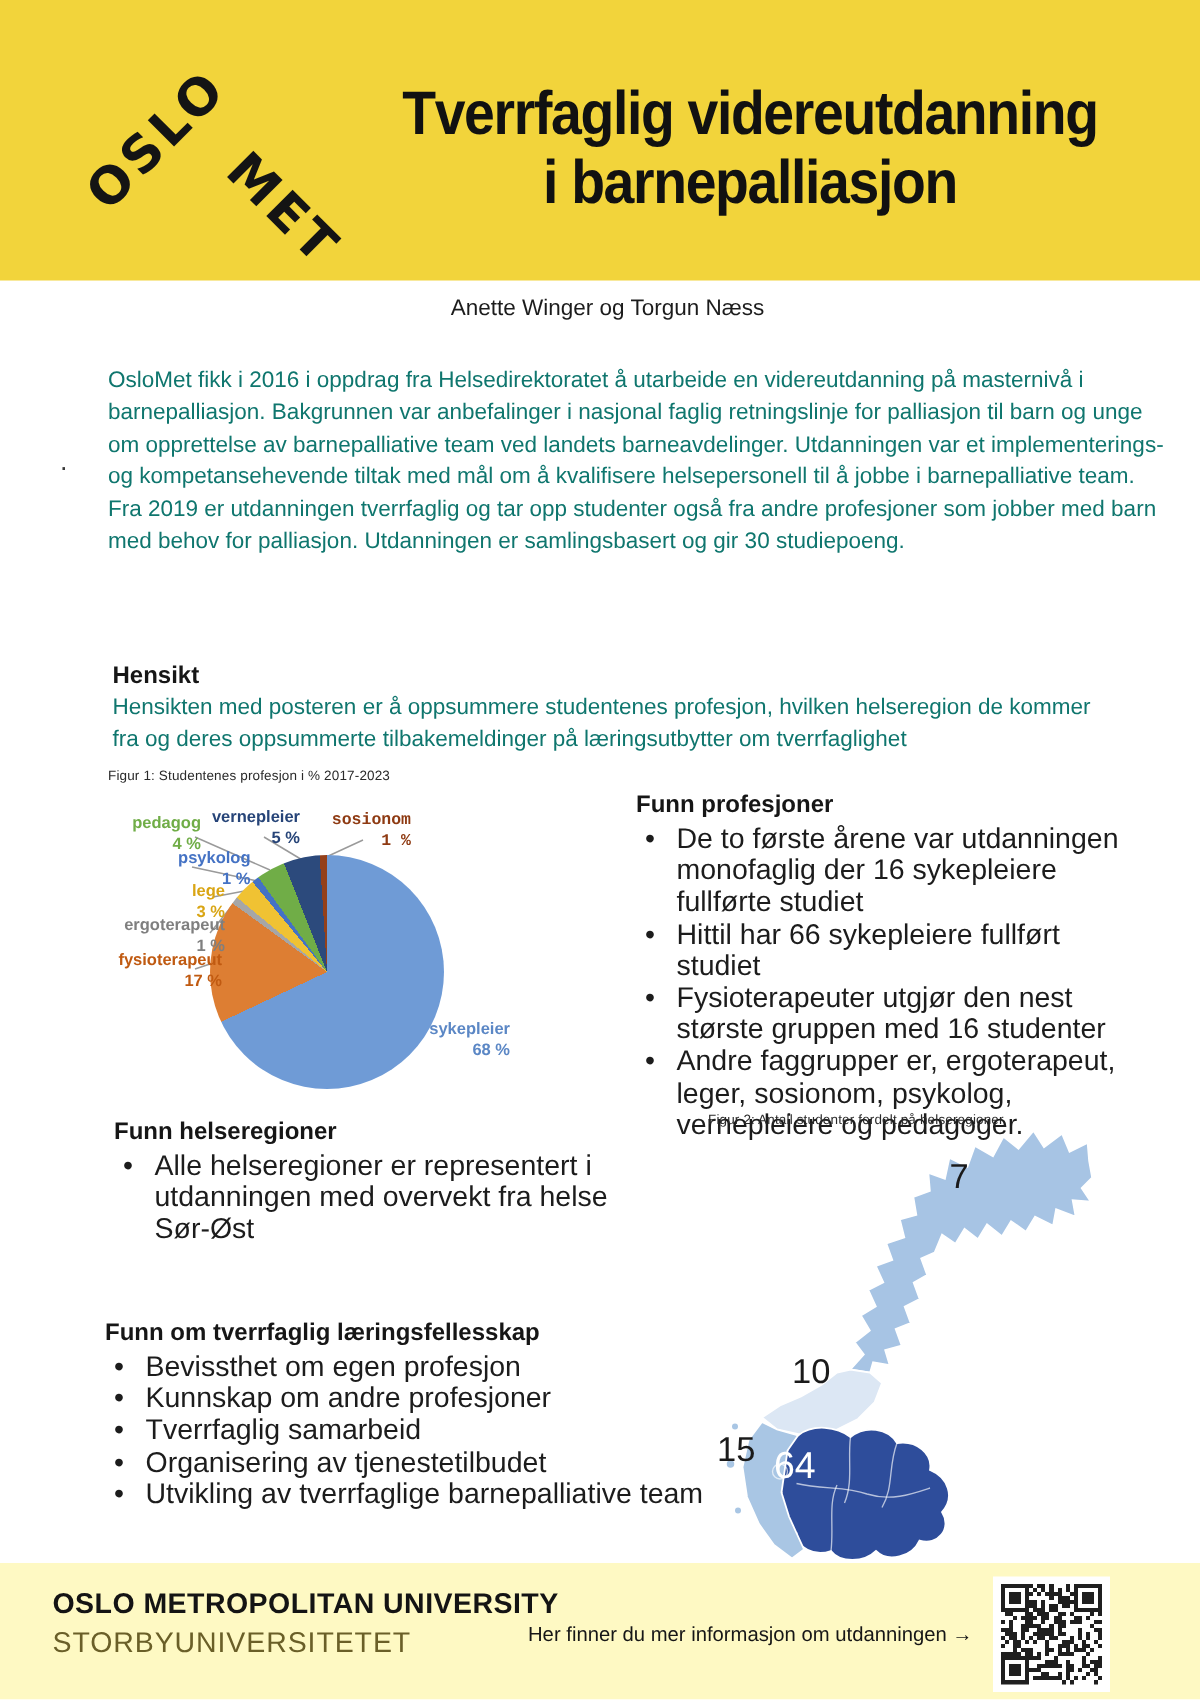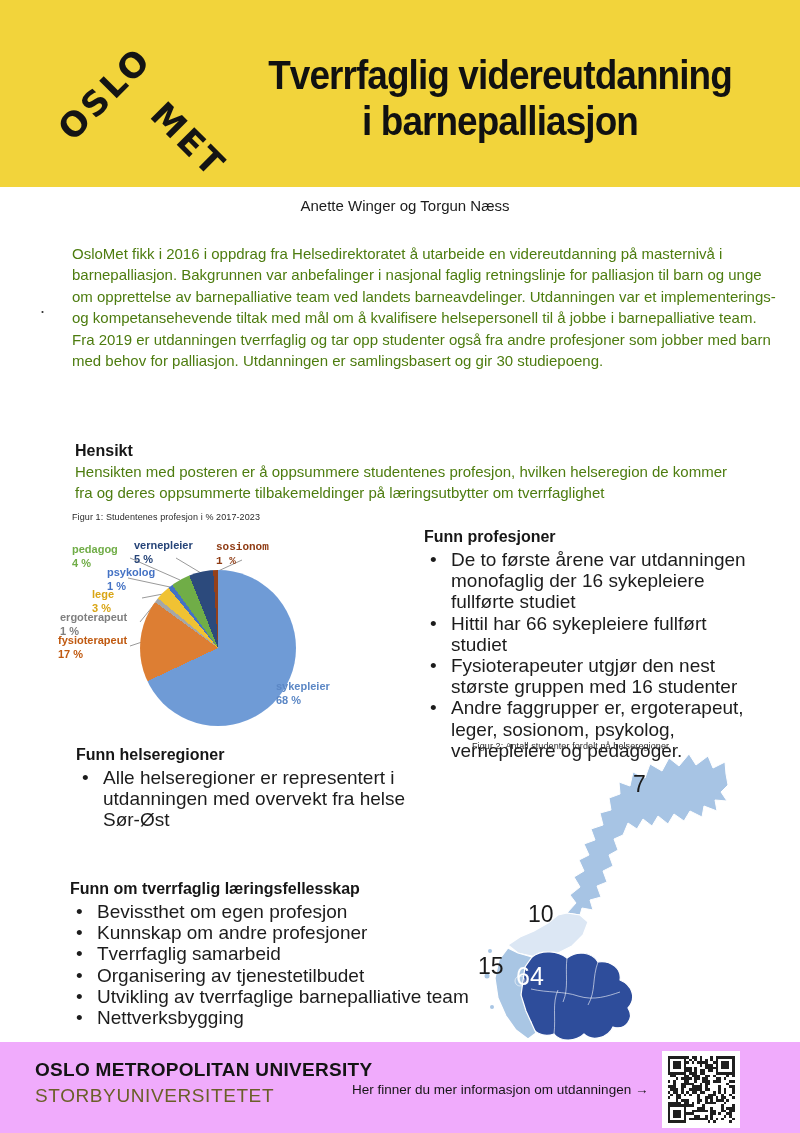--- a/index.html
+++ b/index.html
@@ -23,21 +23,21 @@
   .poster-title {
     left:200px; top:52px; width:600px; text-align:center;
     font-weight:bold; font-size:41px; line-height:46px; letter-spacing:-1px;
     transform:scaleX(.9); transform-origin:center top; color:#111;
   }
 
   .authors { left:0; top:197px; width:810px; text-align:center; font-size:15px; color:#1c1c1c; }
 
   
   h2.sec { font-size:16px; font-weight:bold; line-height:21px; color:#161616; }
-  .para { font-size:15px; line-height:21.4px; color:#4d7c0f; }
+  .para { font-size:15px; line-height:21.4px; color:#0f766e; }
   .sec-bakgrunn { left:72px; top:243px; width:710px; }
   .sec-hensikt  { left:75px; top:440px; width:655px; }
   .stray { left:40px; top:297px; font-size:18px; color:#3a3a3a; }
 
   ul.bullets { list-style:none; margin-top:2px; }
   ul.bullets li { position:relative; padding-left:27px; font-size:19px; line-height:21.2px; color:#1c1c1c; }
   ul.bullets li::before { content:"\2022"; position:absolute; left:6px; top:0; }
 
   .sec-funn-prof   { left:424px; top:526px; width:332px; }
   .sec-funn-helse  { left:76px;  top:744px; width:345px; }
@@ -45,31 +45,31 @@
 
   .figcap { font-size:9px; color:#2a2a2a; letter-spacing:.1px; }
   .figcap1 { left:72px; top:512px; }
   .figcap2 { left:472px; top:741px; }
 
   
   .pie-area { left:58px; top:528px; width:360px; height:212px; }
   .pie-circle { position:absolute; left:82px; top:42px; width:156px; height:156px; border-radius:50%; }
   .pie-lines { position:absolute; left:0; top:0; width:360px; height:212px; }
   .pie-label {
-    position:absolute; text-align:left; font-size:11px; font-weight:bold; line-height:13.5px;
+    position:absolute; text-align:right; font-size:11px; font-weight:bold; line-height:13.5px;
   }
   .pie-label span { display:block; }
 
   
   .map-area { left:470px; top:745px; width:270px; height:300px; }
   .map-num { font-family:"Liberation Sans", sans-serif; font-size:23px; }
   .map-num-big { font-size:25px; }
 
   
-  .footer { left:0; top:1042px; width:800px; height:91px; background:#f0abfc; }
+  .footer { left:0; top:1042px; width:800px; height:91px; background:#fef9c3; }
   .uni-name { left:35px; top:17px; font-size:19px; font-weight:bold; letter-spacing:.3px; color:#141414; }
   .uni-sub  { left:35px; top:43px; font-size:19px; letter-spacing:.6px; color:#6A5F28; }
   .footer-link { left:352px; top:40px; font-size:13.5px; color:#161616;text-align:center; }
   .qr-box { left:662px; top:9px; width:78px; height:77px; background:#ffffff; padding:5px; }
   .qr-box svg { width:100%; height:100%; display:block; fill:#1f1f1f; }
 </style>
 </head>
 <body>
 
 <header class="abs banner">
@@ -199,21 +199,20 @@
 </div>
 
 <section class="abs sec-funn-tverr">
   <h2 class="sec">Funn om tverrfaglig læringsfellesskap</h2>
   <ul class="bullets">
     <li>Bevissthet om egen profesjon</li>
     <li>Kunnskap om andre profesjoner</li>
     <li>Tverrfaglig samarbeid</li>
     <li>Organisering av tjenestetilbudet</li>
     <li>Utvikling av tverrfaglige barnepalliative team</li>
-    <li>Nettverksbygging</li>
   </ul>
 </section>
 
 <footer class="abs footer">
   <div class="abs uni-name">OSLO METROPOLITAN UNIVERSITY</div>
   <div class="abs uni-sub">STORBYUNIVERSITETET</div>
   <div class="abs footer-link">Her finner du mer informasjon om utdanningen →</div>
   <div class="abs qr-box">
     <svg viewBox="0 0 100 100" shape-rendering="crispEdges">
         <rect x="0" y="0" width="4" height="4"></rect>

